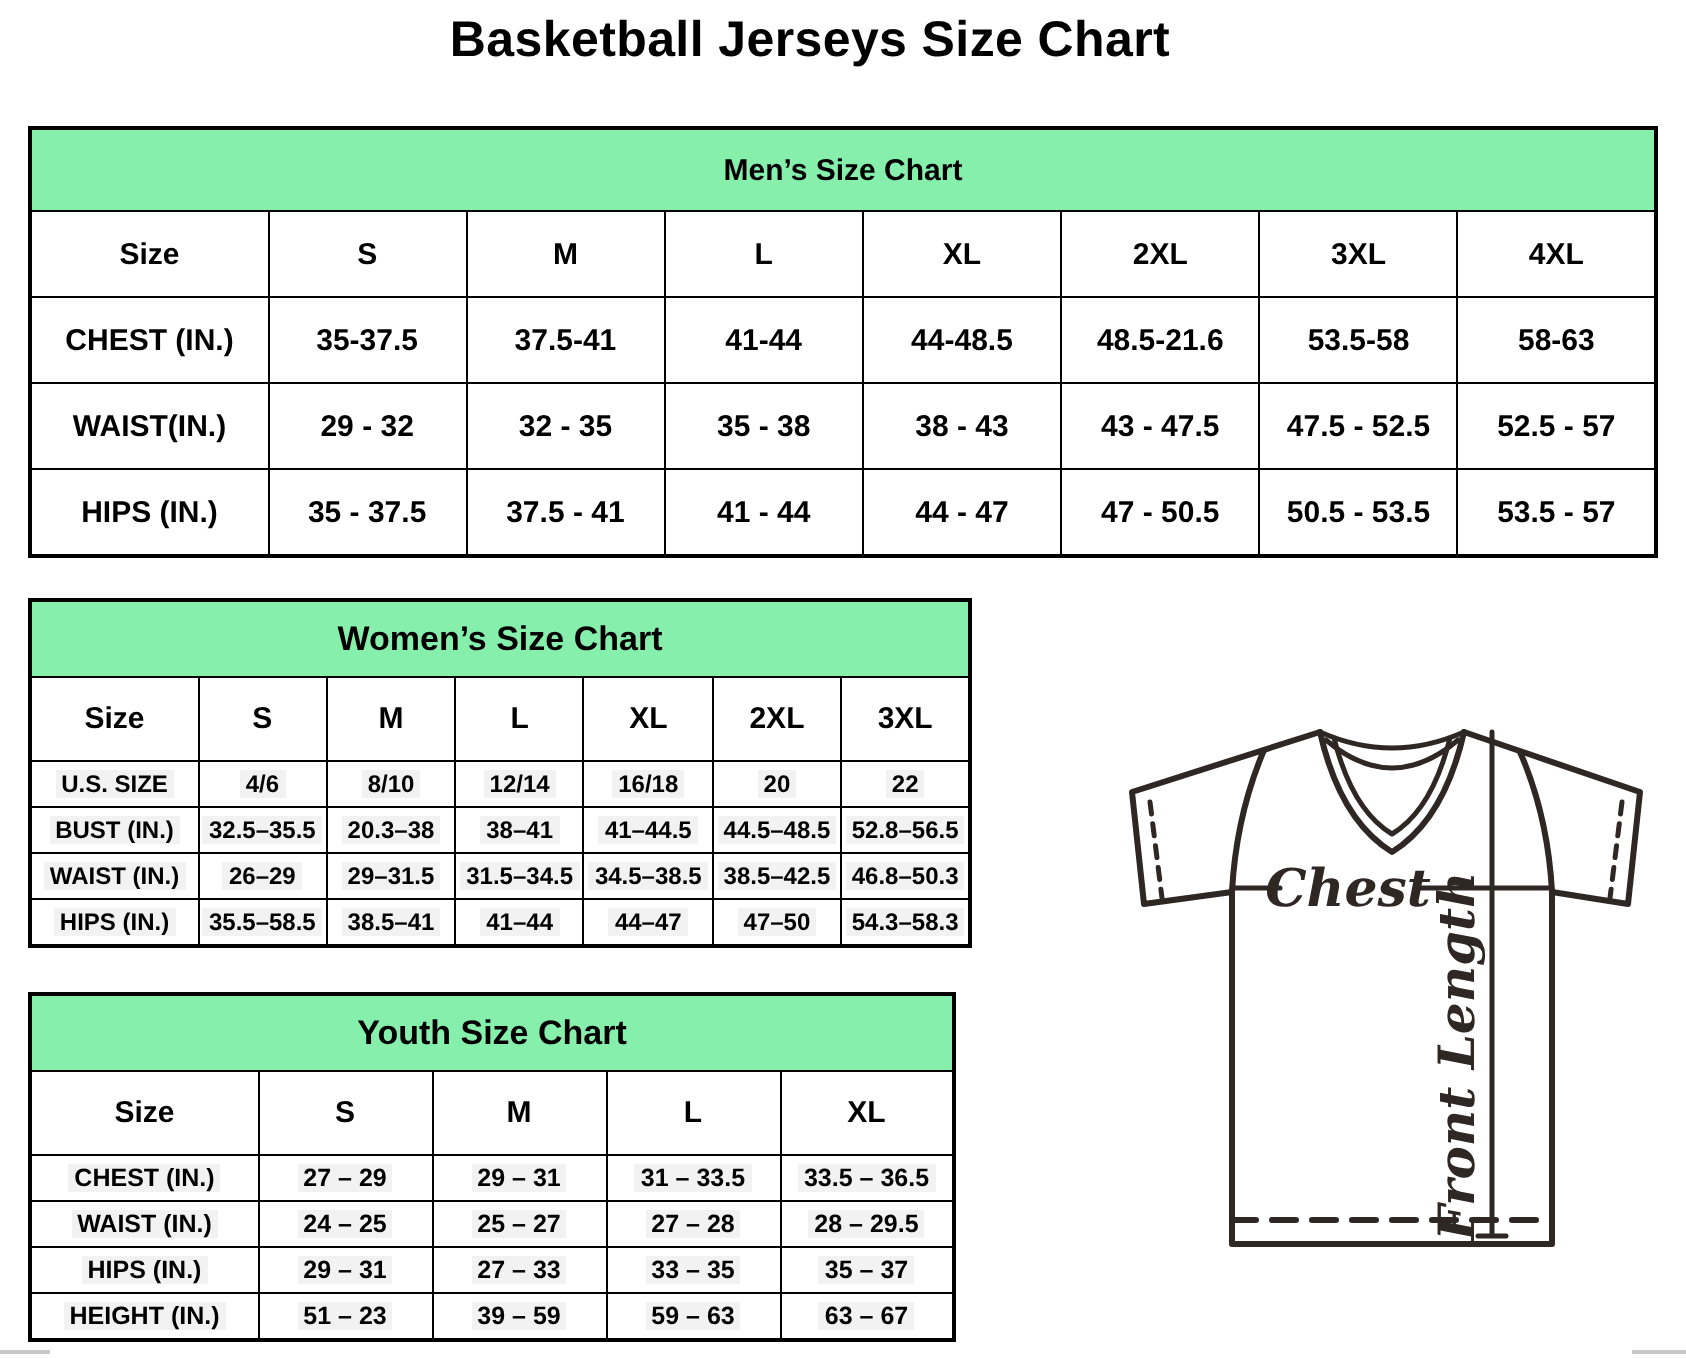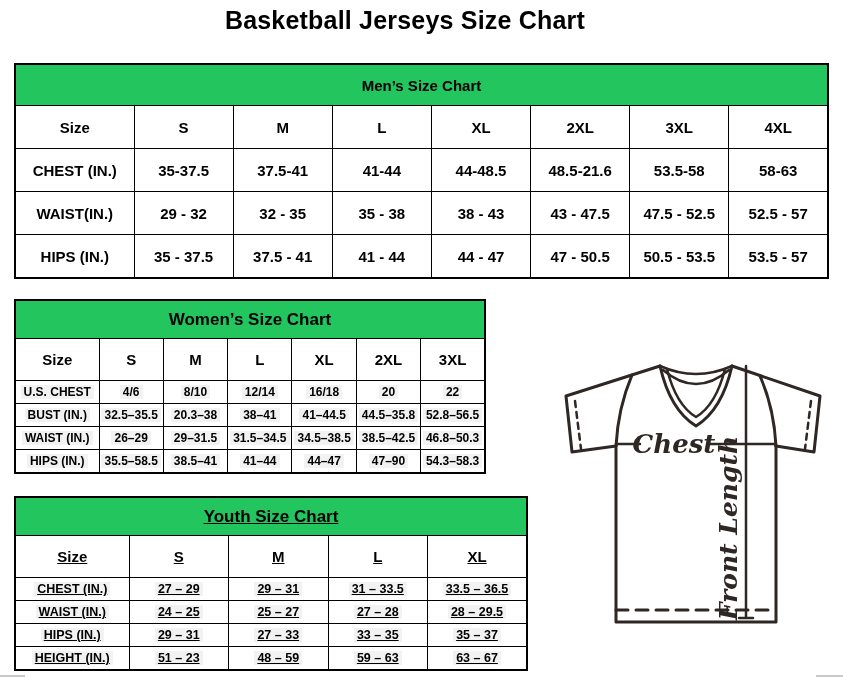--- a/index.html
+++ b/index.html
@@ -12,36 +12,36 @@
     font-size:25px;font-weight:bold;letter-spacing:0.2px;
   }
   table{
     border-collapse:collapse;position:absolute;table-layout:fixed;background:#fff;
     border:2px solid #000;
   }
   td{
     border:1.5px solid #000;text-align:center;vertical-align:middle;
     padding:0;font-weight:bold;overflow:hidden;white-space:nowrap;
   }
-  .tbl-hdr{background:#22c55e;font-size:17px;}
+  .tbl-hdr{background:#86efac;font-size:17px;}
   
   #mens{left:14px;top:63px;width:815px;}
   #mens td{font-size:15px;}
   #mens .hdr-row td{height:40px;}
   #mens .size-row td{height:42px;}
   #mens .data-row td{height:42px;}
   #mens col.c0{width:119px;}
   
   #womens{left:14px;top:299px;width:472px;}
   #womens .hdr-row td{height:37px;}
   #womens .size-row td{height:41px;font-size:15px;}
   #womens .data-row td{height:22px;font-size:12px;}
   #womens col.c0{width:84px;}
   
-  #youth{left:14px;top:496px;width:514px;text-decoration:underline;}
+  #youth{left:14px;top:496px;width:464px;}
   #youth .hdr-row td{height:37px;}
   #youth .size-row td{height:41px;font-size:15px;}
   #youth .data-row td{height:22px;font-size:12.5px;}
   #youth col.c0{width:114px;}
   
   .hl{background:#f2f2f2;padding:0 3px;}
   
   .jersey-wrap{position:absolute;left:556px;top:356px;width:274px;height:292px;}
   .jersey-wrap svg text{
     font-family:"DejaVu Serif",serif;font-style:italic;font-weight:bold;fill:#2e2723;
@@ -130,53 +130,53 @@
       <tr class="size-row">
         <td>Size</td>
         <td>S</td>
         <td>M</td>
         <td>L</td>
         <td>XL</td>
         <td>2XL</td>
         <td>3XL</td>
       </tr>
       <tr class="data-row">
-        <td><span class="hl">U.S. CHEST</span></td>
+        <td><span class="hl">U.S. SIZE</span></td>
         <td><span class="hl">4/6</span></td>
         <td><span class="hl">8/10</span></td>
         <td><span class="hl">12/14</span></td>
         <td><span class="hl">16/18</span></td>
         <td><span class="hl">20</span></td>
         <td><span class="hl">22</span></td>
       </tr>
       <tr class="data-row">
         <td><span class="hl">BUST (IN.)</span></td>
         <td><span class="hl">32.5–35.5</span></td>
         <td><span class="hl">20.3–38</span></td>
         <td><span class="hl">38–41</span></td>
         <td><span class="hl">41–44.5</span></td>
-        <td><span class="hl">44.5–35.8</span></td>
+        <td><span class="hl">44.5–48.5</span></td>
         <td><span class="hl">52.8–56.5</span></td>
       </tr>
       <tr class="data-row">
         <td><span class="hl">WAIST (IN.)</span></td>
         <td><span class="hl">26–29</span></td>
         <td><span class="hl">29–31.5</span></td>
         <td><span class="hl">31.5–34.5</span></td>
         <td><span class="hl">34.5–38.5</span></td>
         <td><span class="hl">38.5–42.5</span></td>
         <td><span class="hl">46.8–50.3</span></td>
       </tr>
       <tr class="data-row">
         <td><span class="hl">HIPS (IN.)</span></td>
         <td><span class="hl">35.5–58.5</span></td>
         <td><span class="hl">38.5–41</span></td>
         <td><span class="hl">41–44</span></td>
         <td><span class="hl">44–47</span></td>
-        <td><span class="hl">47–90</span></td>
+        <td><span class="hl">47–50</span></td>
         <td><span class="hl">54.3–58.3</span></td>
       </tr>
     </tbody>
   </table>
 <table id="youth">
     <colgroup>
       <col class="c0">
       <col>
       <col>
       <col>
@@ -210,21 +210,21 @@
       <tr class="data-row">
         <td><span class="hl">HIPS (IN.)</span></td>
         <td><span class="hl">29 – 31</span></td>
         <td><span class="hl">27 – 33</span></td>
         <td><span class="hl">33 – 35</span></td>
         <td><span class="hl">35 – 37</span></td>
       </tr>
       <tr class="data-row">
         <td><span class="hl">HEIGHT (IN.)</span></td>
         <td><span class="hl">51 – 23</span></td>
-        <td><span class="hl">48 – 59</span></td>
+        <td><span class="hl">39 – 59</span></td>
         <td><span class="hl">59 – 63</span></td>
         <td><span class="hl">63 – 67</span></td>
       </tr>
     </tbody>
   </table>
 
 <div class="jersey-wrap">
   <svg viewBox="0 0 274 292" width="274" height="292" xmlns="http://www.w3.org/2000/svg">
     <g stroke="#2e2723" fill="none" stroke-width="3" stroke-linejoin="round" stroke-linecap="round">
 

